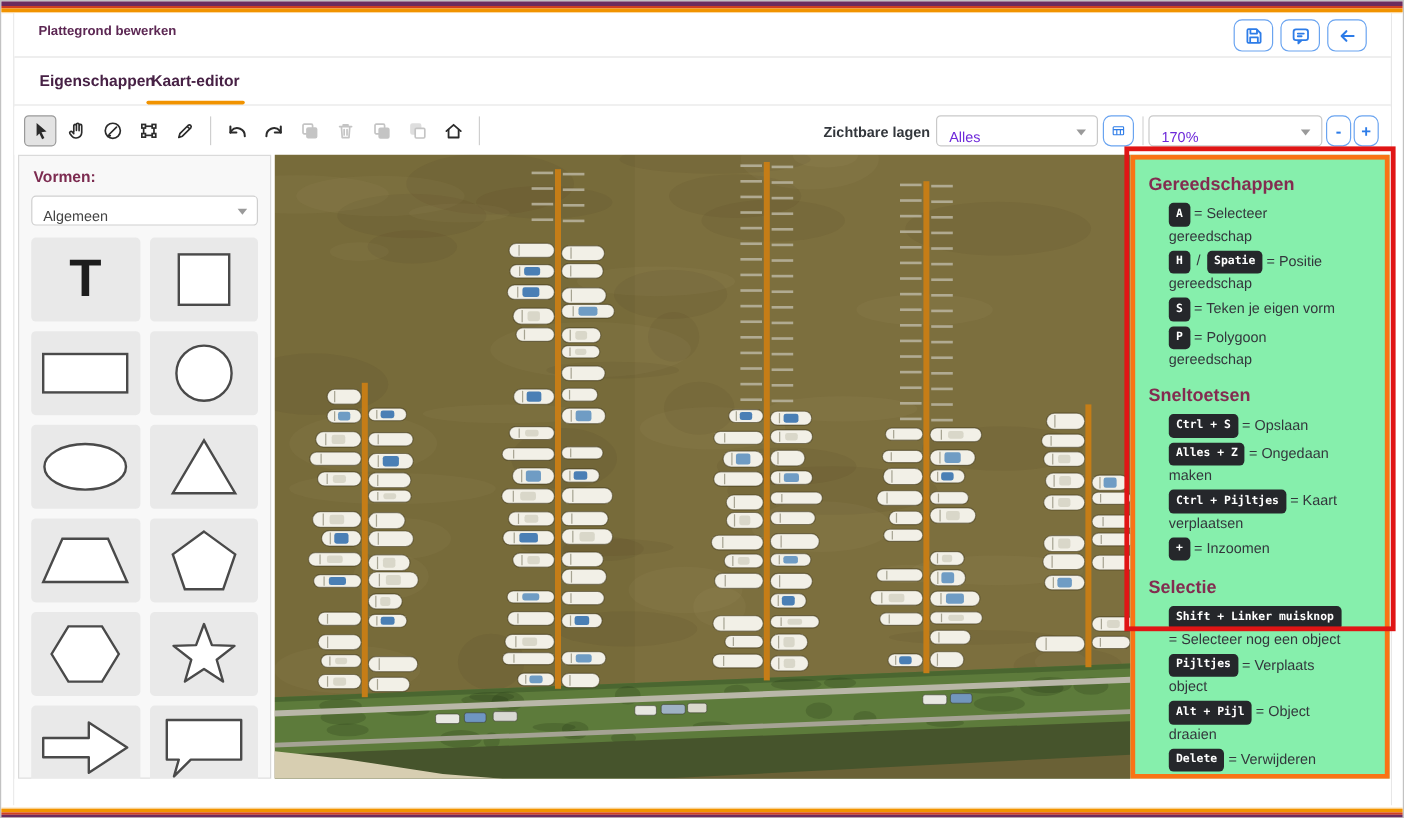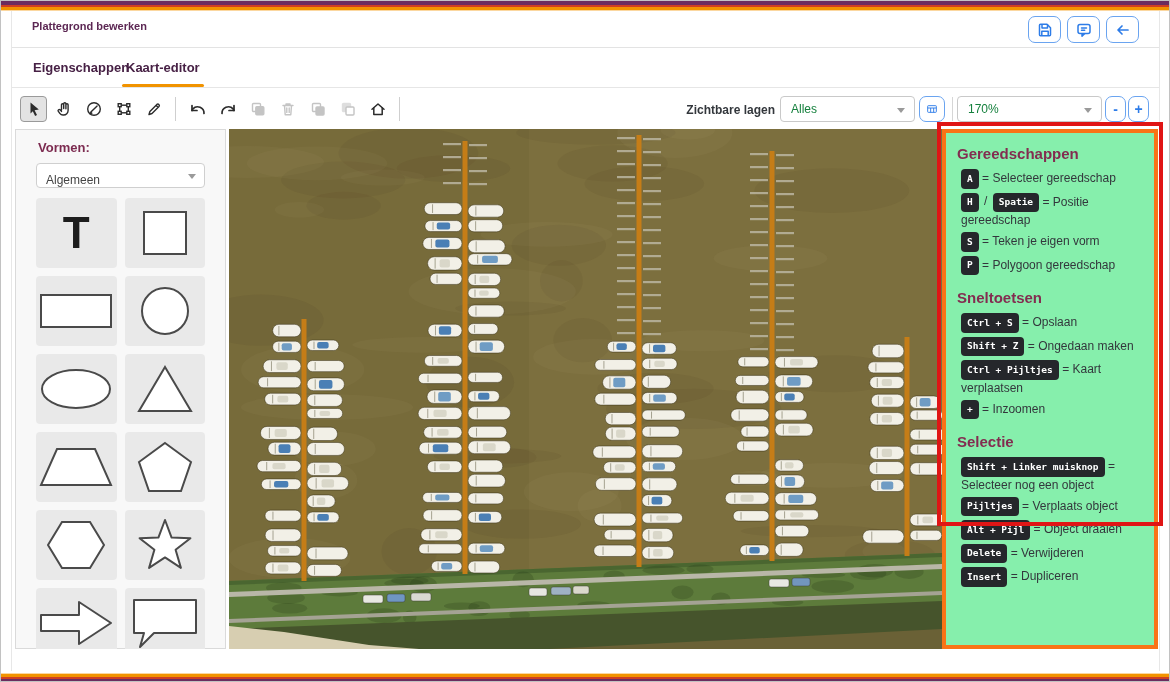--- a/index.html
+++ b/index.html
@@ -29,52 +29,52 @@
   .toolbar{position:absolute;top:88px;left:11px;right:10px;height:40px;background:#fff;}
   .tool-group{position:absolute;left:8px;top:7px;display:flex;align-items:center;gap:3px;}
   .tool{width:27px;height:26px;display:flex;align-items:center;justify-content:center;border-radius:4px;
         color:#2b2b2b;border:1px solid transparent;cursor:pointer;}
   .tool.active{background:#e3e3e3;border-color:#9a9a9a;}
   .tool.disabled{color:#c4c4c4;cursor:default;}
   .vdiv{width:1px;height:24px;background:#cfcfcf;margin:0 5px;}
 
   .layers-label{position:absolute;top:14px;right:384px;font-size:12px;font-weight:bold;color:#33373c;}
   .selectbox{position:absolute;top:7px;height:26px;background:#fff;border:1px solid #c9c9c9;border-radius:4px;
-             font-size:12px;color:#15803d;display:flex;align-items:center;padding:0 10px;cursor:pointer;}
+             font-size:12px;color:#6d28d9;display:flex;align-items:flex-end;padding:0 10px;cursor:pointer;}
   .selectbox .chev{position:absolute;right:9px;top:11px;width:0;height:0;border-left:4px solid transparent;
                    border-right:4px solid transparent;border-top:5px solid #9a9a9a;}
   .sel-layers{right:244px;width:135px;}
   .sel-zoom{right:57px;width:145px;margin-left:48px;}
   .tb-btn{position:absolute;top:7px;width:26px;height:26px;}
   .btn-table{right:214px;}
   .btn-minus{right:33px;width:21px;font-size:14px;font-weight:bold;}
   .btn-plus{right:10px;width:21px;font-size:14px;font-weight:bold;}
   .tb-div{position:absolute;top:8px;right:206px;width:1px;height:24px;background:#d6d6d6;}
 
   .shapes-panel{position:absolute;left:14px;top:128px;width:211px;height:520px;background:#f8f8f8;
-                border:1px solid #dadada;padding:8px 20px;}
+                border:1px solid #dadada;padding:8px 10px;}
   .shapes-title{font-size:13px;font-weight:bold;color:#7c2b50;margin:2px 0 8px 2px;}
   .shapes-select{position:relative;height:25px;background:#fff;border:1px solid #cfcfcf;border-radius:4px;
                  font-size:12px;color:#444;display:flex;align-items:flex-end;padding:0 9px;cursor:pointer;}
   .shapes-select .chev{position:absolute;right:8px;top:10px;width:0;height:0;border-left:4px solid transparent;
                    border-right:4px solid transparent;border-top:5px solid #9a9a9a;}
   .shape-grid{margin-top:10px;display:grid;grid-template-columns:1fr 1fr;gap:8px;}
   .shape-tile{height:70px;background:#e9e9e9;border-radius:4px;display:flex;align-items:center;
               justify-content:center;cursor:pointer;}
   .shape-tile svg{display:block;}
   .glyph-T{font-size:44px;font-weight:bold;color:#1d1d1d;line-height:1;}
 
   .map-wrap{position:absolute;left:228px;top:128px;width:713px;height:520px;background:#7c6f3e;cursor:crosshair;}
   .map-wrap svg{display:block;}
 
   .help-panel{position:absolute;left:941px;top:128px;width:216px;height:520px;background:#86efac;
               border:4px solid #f97316;padding:6px 11px;overflow:hidden;}
   .hp-h{font-size:15px;font-weight:bold;color:#832c50;margin:14px 0 7px 0;}
   .hp-h:first-child{margin-top:6px;}
-  .hp-row{margin:4px 4px;font-size:12px;color:#33373c;line-height:16px;}
+  .hp-row{margin:4px 17px;font-size:12px;color:#33373c;line-height:16px;}
   .kbd{display:inline-block;background:#25272b;color:#fff;font-family:"DejaVu Sans Mono",monospace;
        font-size:9.5px;font-weight:bold;padding:1.5px 6px 2px 6px;border-radius:4px;white-space:nowrap;
        vertical-align:middle;}
   .hp-sep{color:#33373c;margin:0 2px;}
   .red-frame{position:absolute;left:936px;top:121px;width:226px;height:404px;border:4px solid #e01515;
              pointer-events:none;z-index:6;}
 
   .footer-gap{position:absolute;left:11px;right:10px;top:648px;height:24px;background:#fff;}
 </style>
 </head>
@@ -774,21 +774,21 @@
 
   <div class="help-panel">
     <div id="help-sections">
         <div class="hp-h">Gereedschappen</div>
         <div class="hp-row"><span class="kbd">A</span><span> = Selecteer gereedschap</span></div>
         <div class="hp-row"><span class="kbd">H</span><span class="hp-sep"> / </span><span class="kbd">Spatie</span><span> = Positie gereedschap</span></div>
         <div class="hp-row"><span class="kbd">S</span><span> = Teken je eigen vorm</span></div>
         <div class="hp-row"><span class="kbd">P</span><span> = Polygoon gereedschap</span></div>
         <div class="hp-h">Sneltoetsen</div>
         <div class="hp-row"><span class="kbd">Ctrl + S</span><span> = Opslaan</span></div>
-        <div class="hp-row"><span class="kbd">Shift + Z</span><span> = Ongedaan maken</span></div>
+        <div class="hp-row"><span class="kbd">Alles + Z</span><span> = Ongedaan maken</span></div>
         <div class="hp-row"><span class="kbd">Ctrl + Pijltjes</span><span> = Kaart verplaatsen</span></div>
         <div class="hp-row"><span class="kbd">+</span><span> = Inzoomen</span></div>
         <div class="hp-h">Selectie</div>
         <div class="hp-row"><span class="kbd">Shift + Linker muisknop</span><span> = Selecteer nog een object</span></div>
         <div class="hp-row"><span class="kbd">Pijltjes</span><span> = Verplaats object</span></div>
         <div class="hp-row"><span class="kbd">Alt + Pijl</span><span> = Object draaien</span></div>
         <div class="hp-row"><span class="kbd">Delete</span><span> = Verwijderen</span></div>
         <div class="hp-row"><span class="kbd">Insert</span><span> = Dupliceren</span></div>
       </div>
   </div>

